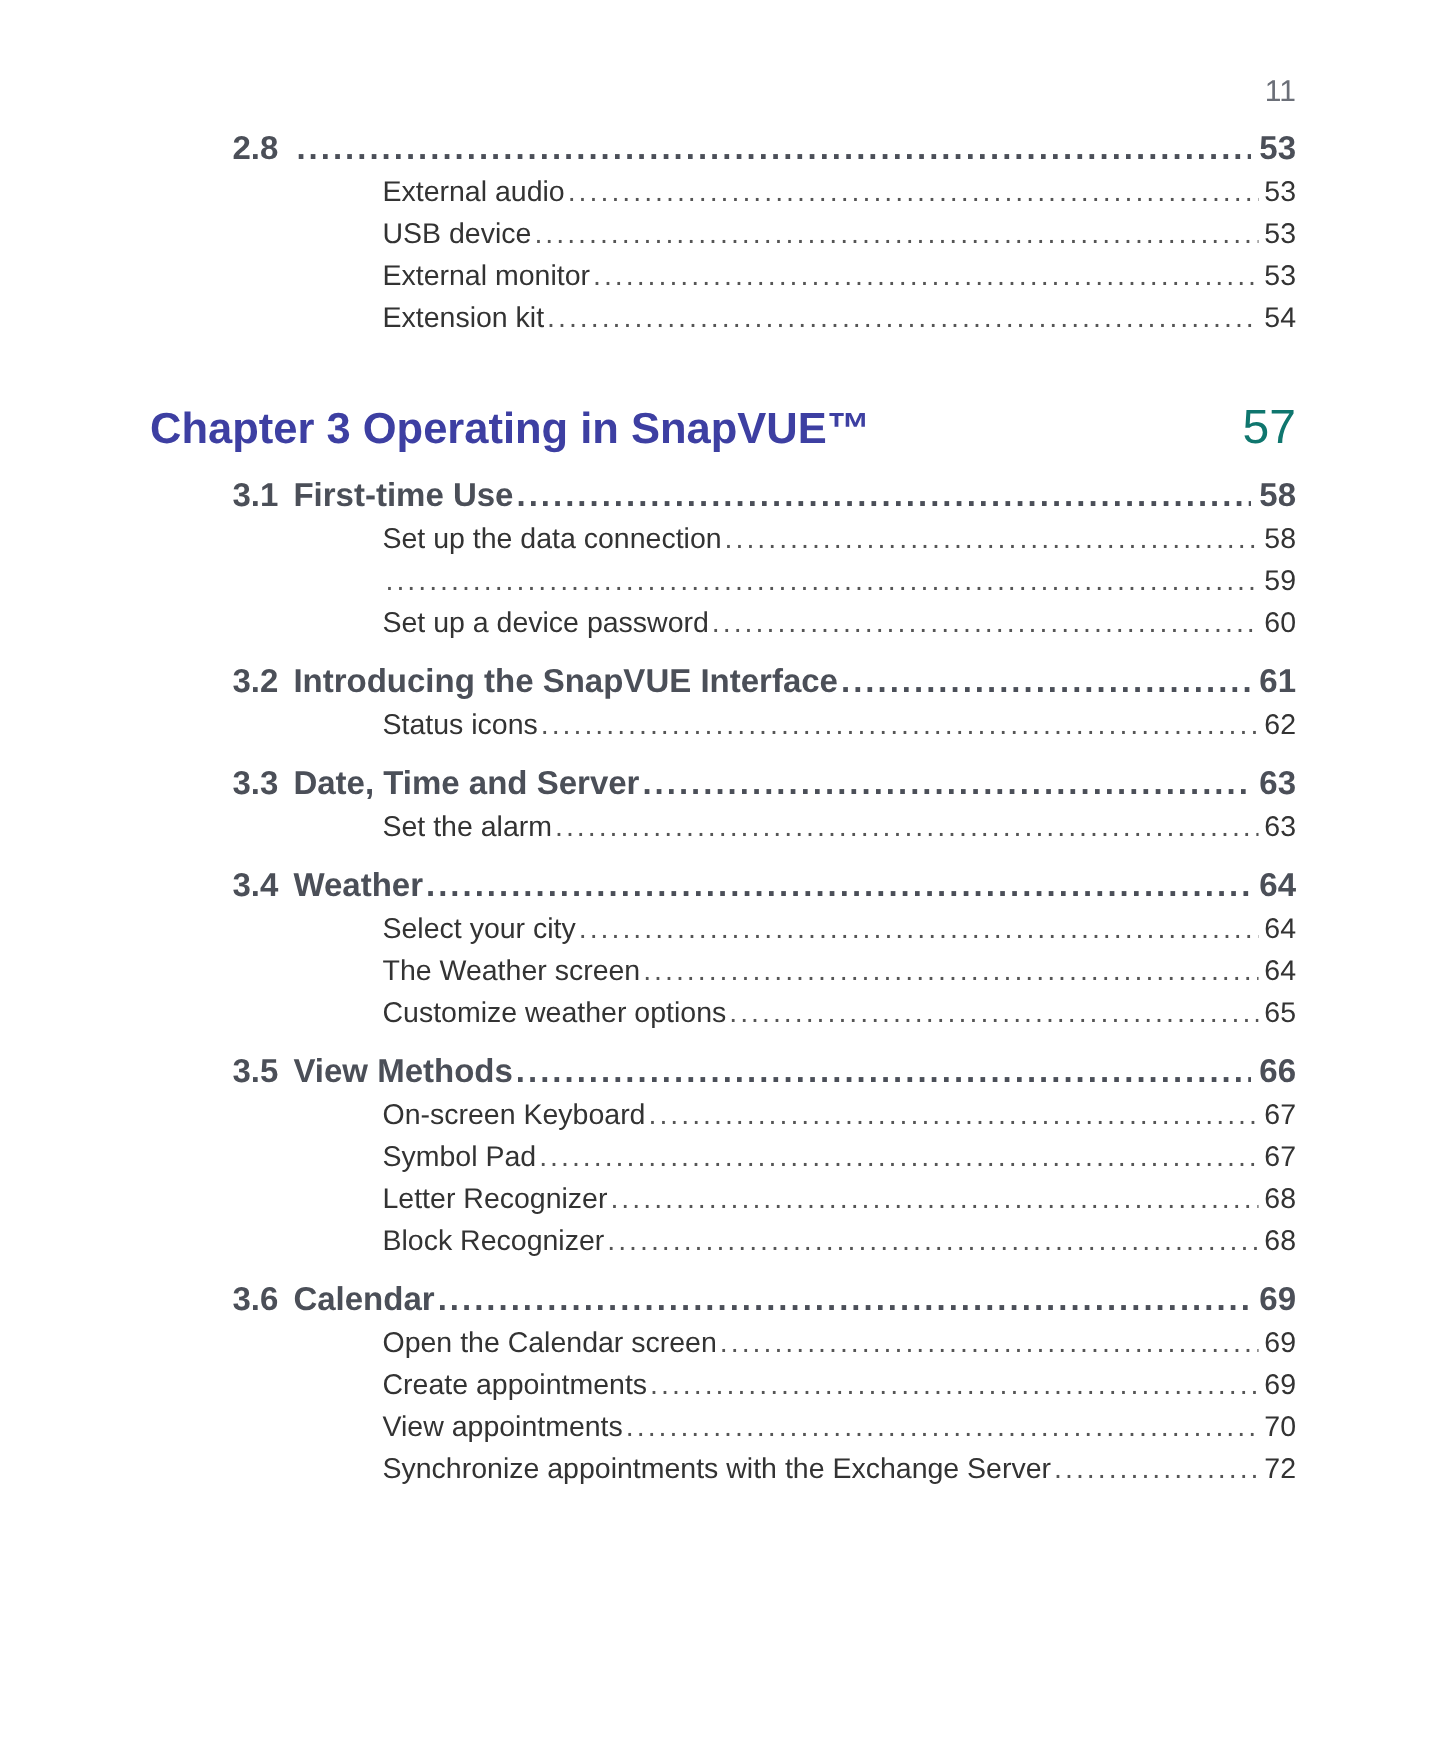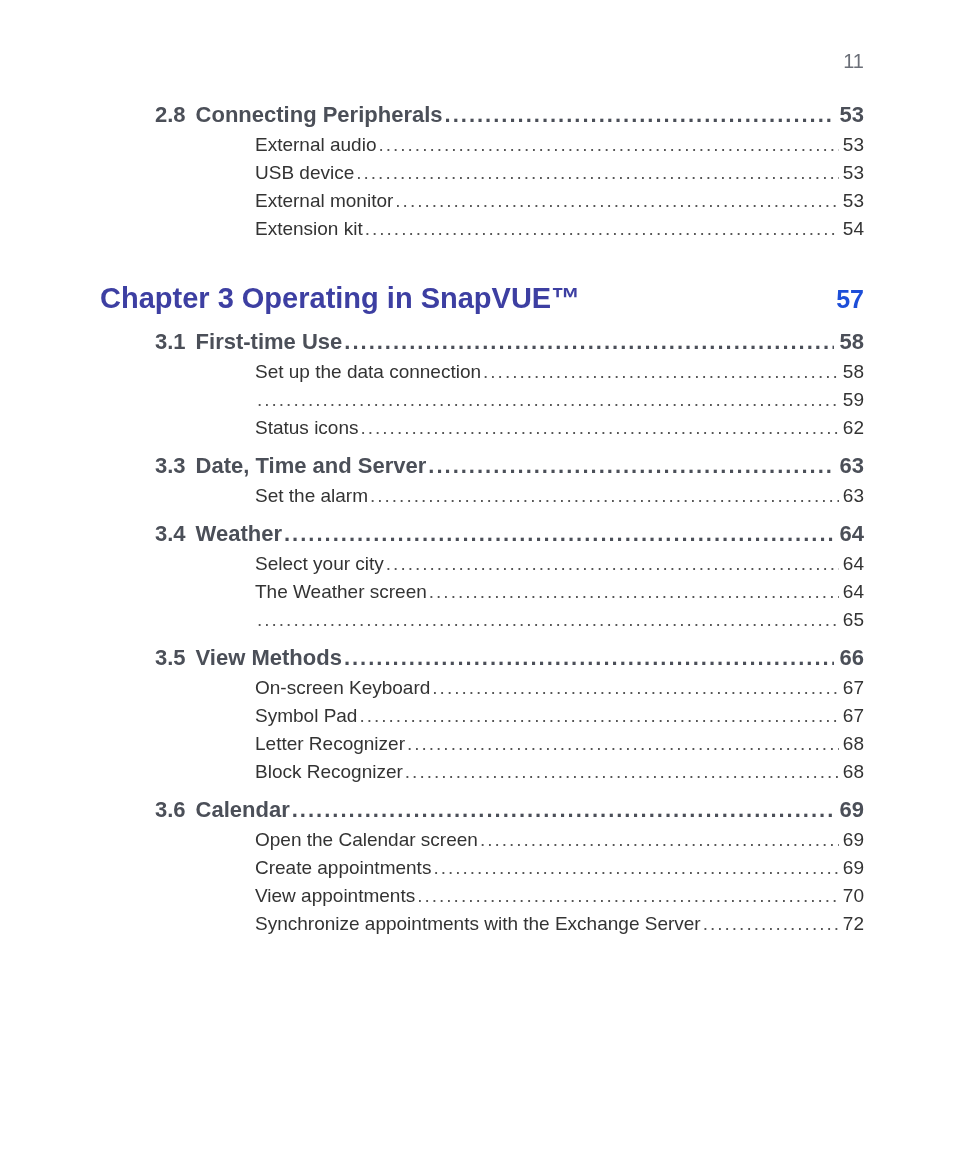--- a/index.html
+++ b/index.html
@@ -90,39 +90,38 @@
     font-weight: 700;
     font-size: 29px;
     margin-top: 42px;
     margin-bottom: 10px;
   }
   .chapter .ctitle {
     flex: 1 1 auto;
   }
   .chapter .cpage {
     flex: 0 0 auto;
-    color: #1d4ed8;
-    font-weight: 700;
-    font-size: 25px;
-  }
-  .first-section { margin-top: 52px; }
+    color: #0f766e;
+    font-weight: 400;
+    font-size: 32px;
+  }
+  .first-section { margin-top: 36px; }
   .dots::after {
     content: "........................................................................................................................................................................................................";
   }
 </style>
 </head>
 <body>
 
 <div class="page">
   <div class="pagenum">11</div>
 
   <div id="toc-before">
       <div class="section first-section">
         <span class="num">2.8</span>
-        <span class="title">Connecting Peripherals</span>
         <span class="leader dots"></span>
         <span class="pnum">53</span>
       </div>
       <div class="subitem">
         <span class="title">External audio</span>
         <span class="leader dots"></span>
         <span class="pnum">53</span>
       </div>
       <div class="subitem">
         <span class="title">USB device</span>
@@ -156,20 +155,31 @@
       <div class="subitem">
         <span class="title">Set up the data connection</span>
         <span class="leader dots"></span>
         <span class="pnum">58</span>
       </div>
       <div class="subitem">
         <span class="leader dots"></span>
         <span class="pnum">59</span>
       </div>
       <div class="subitem">
+        <span class="title">Set up a device password</span>
+        <span class="leader dots"></span>
+        <span class="pnum">60</span>
+      </div>
+      <div class="section">
+        <span class="num">3.2</span>
+        <span class="title">Introducing the SnapVUE Interface</span>
+        <span class="leader dots"></span>
+        <span class="pnum">61</span>
+      </div>
+      <div class="subitem">
         <span class="title">Status icons</span>
         <span class="leader dots"></span>
         <span class="pnum">62</span>
       </div>
       <div class="section">
         <span class="num">3.3</span>
         <span class="title">Date, Time and Server</span>
         <span class="leader dots"></span>
         <span class="pnum">63</span>
       </div>
@@ -188,20 +198,21 @@
         <span class="title">Select your city</span>
         <span class="leader dots"></span>
         <span class="pnum">64</span>
       </div>
       <div class="subitem">
         <span class="title">The Weather screen</span>
         <span class="leader dots"></span>
         <span class="pnum">64</span>
       </div>
       <div class="subitem">
+        <span class="title">Customize weather options</span>
         <span class="leader dots"></span>
         <span class="pnum">65</span>
       </div>
       <div class="section">
         <span class="num">3.5</span>
         <span class="title">View Methods</span>
         <span class="leader dots"></span>
         <span class="pnum">66</span>
       </div>
       <div class="subitem">

